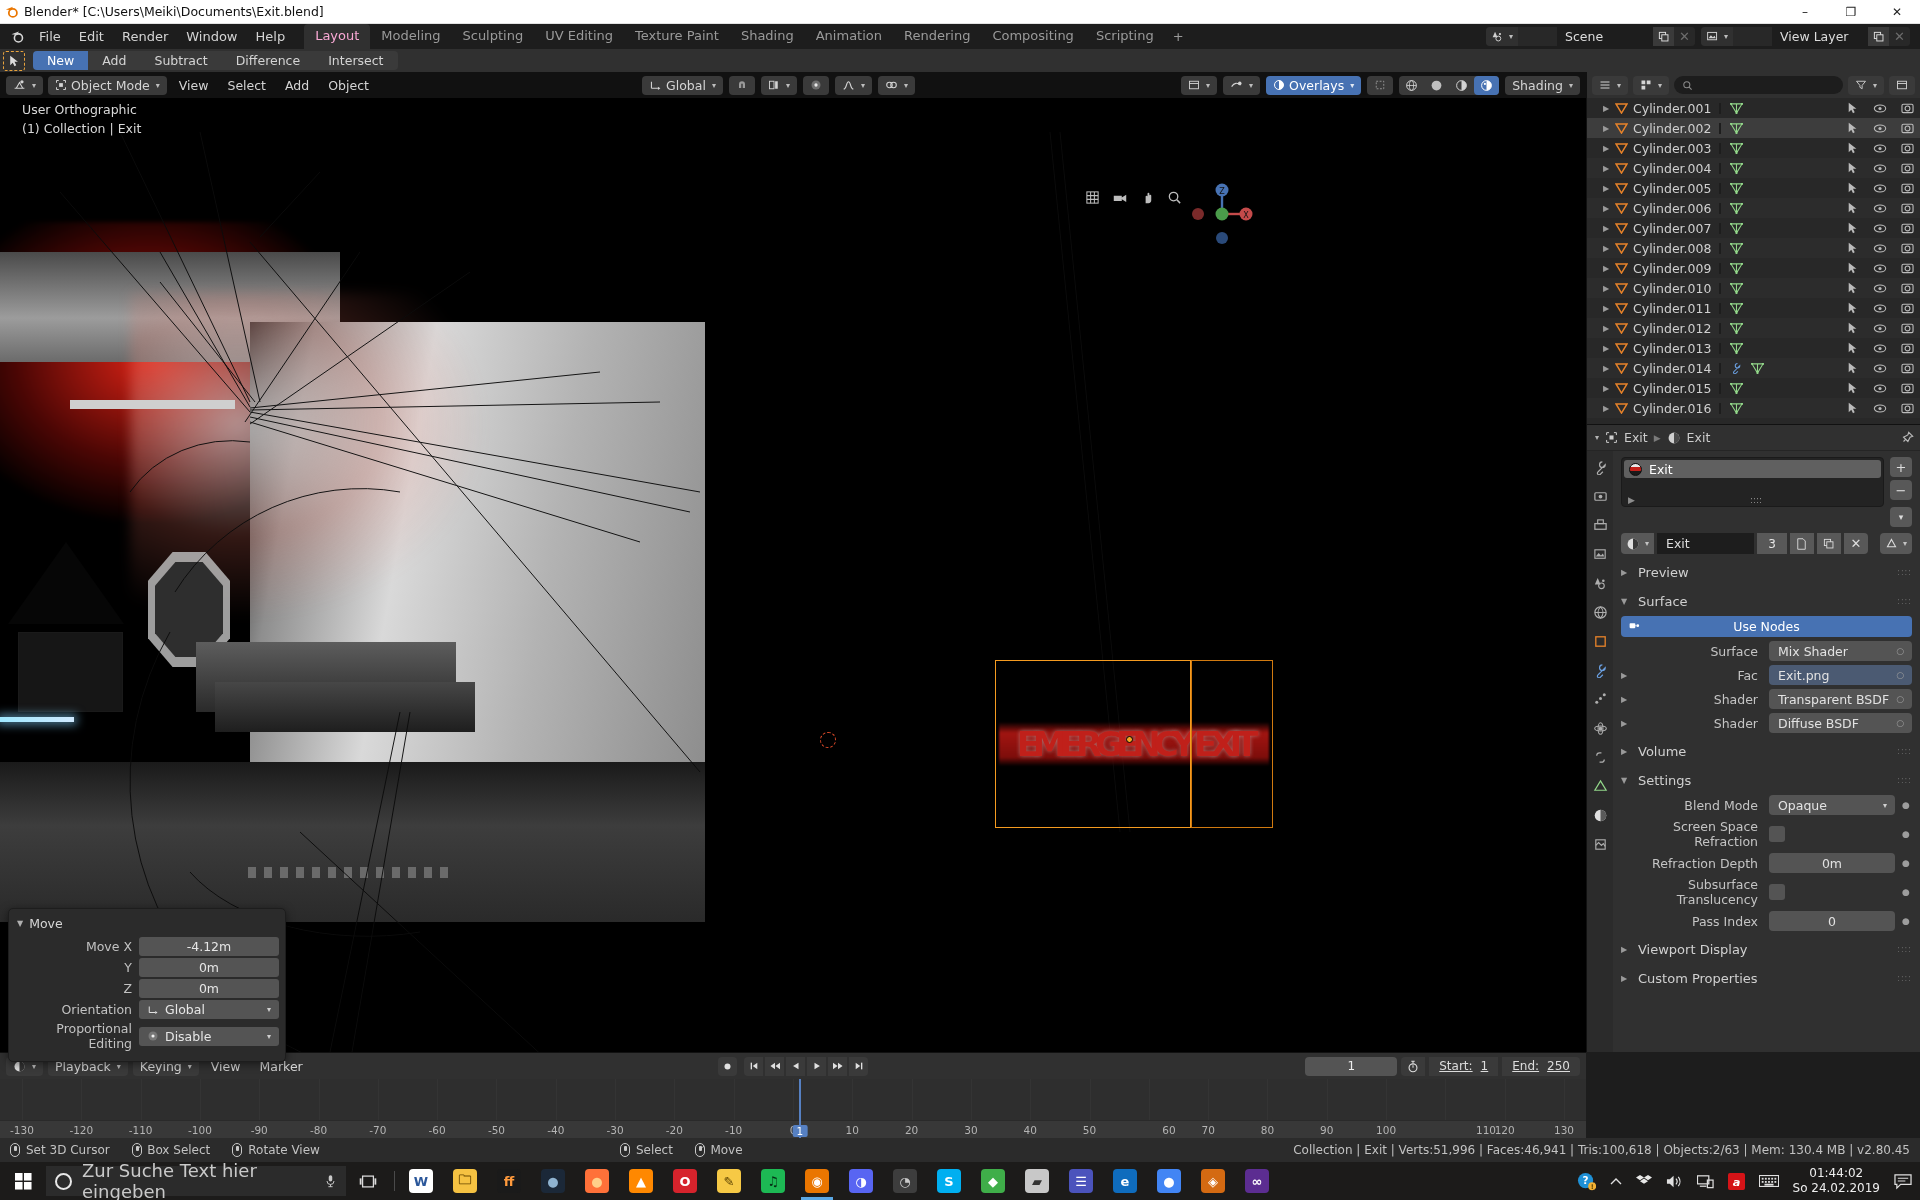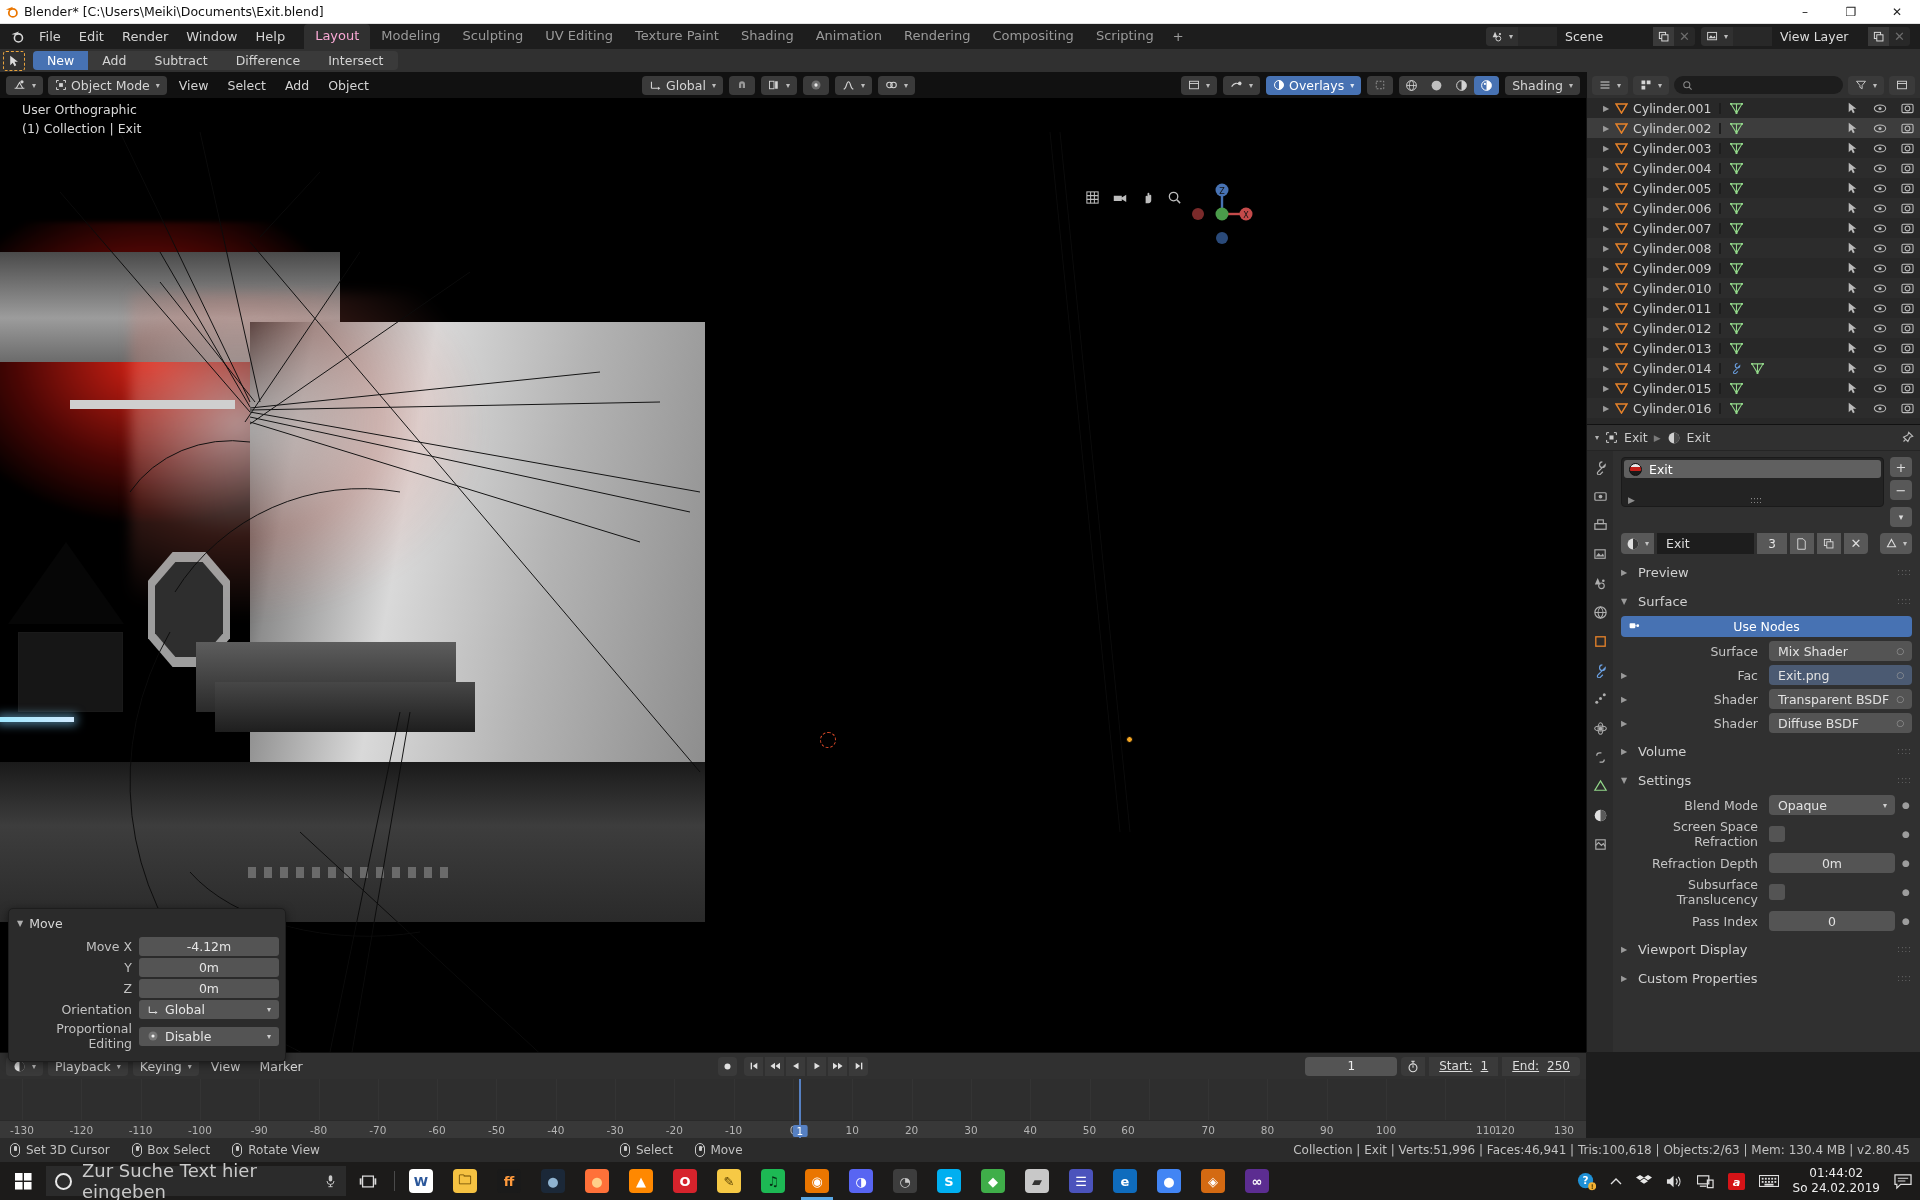--- a/index.html
+++ b/index.html
@@ -395,20 +395,26 @@
           <path d="M170 560 A 300 300 0 0 0 560 980"></path>
           <path d="M190 800 A 200 120 0 0 0 420 860"></path>
           <path d="M130 420 A 120 110 0 0 1 250 370"></path>
           <path d="M1050 60 L1120 760"></path>
             <path d="M1060 60 L1130 760"></path>
           <path d="M250 170 L700 700"></path>
           <path d="M260 165 L320 100"></path>
         </g>
       </svg>
 
+      <div class="exitsign">
+        <div class="sign-glow"></div>
+        <div class="sign-text">EMERGENCY EXIT</div>
+        <div class="sel-box-a"></div>
+        <div class="sel-box-b"></div>
+      </div>
       <div class="orange-dot"></div>
       <div class="cursor3d"></div>
 
       <div class="vp-icons">
         <span>
           <svg width="15" height="15" viewBox="0 0 16 16">
               <g stroke="#bdbdbd" stroke-width="1.1" fill="none">
                 <rect x="2" y="2" width="12" height="12"></rect>
                 <path d="M6 2 V14 M10 2 V14 M2 6 H14 M2 10 H14"></path>
               </g>
@@ -1671,21 +1677,21 @@
             <div class="tl-tick" style="left: 555.769px;">-40</div>
             <div class="tl-tick" style="left: 615.077px;">-30</div>
             <div class="tl-tick" style="left: 674.385px;">-20</div>
             <div class="tl-tick" style="left: 733.692px;">-10</div>
             <div class="tl-tick" style="left: 793px;">0</div>
             <div class="tl-tick" style="left: 852.308px;">10</div>
             <div class="tl-tick" style="left: 911.615px;">20</div>
             <div class="tl-tick" style="left: 970.923px;">30</div>
             <div class="tl-tick" style="left: 1030.23px;">40</div>
             <div class="tl-tick" style="left: 1089.54px;">50</div>
-            <div class="tl-tick" style="left: 1128px;">60</div>
+            <div class="tl-tick" style="left: 1169px;">60</div>
             <div class="tl-tick" style="left: 1208.15px;">70</div>
             <div class="tl-tick" style="left: 1267.46px;">80</div>
             <div class="tl-tick" style="left: 1326.77px;">90</div>
             <div class="tl-tick" style="left: 1386.08px;">100</div>
             <div class="tl-tick" style="left: 1486px;">110</div>
             <div class="tl-tick" style="left: 1504.69px;">120</div>
             <div class="tl-tick" style="left: 1564px;">130</div>
           </div>
       </div>
       <div class="playhead" id="playhead" style="left: 798.931px;"></div>

